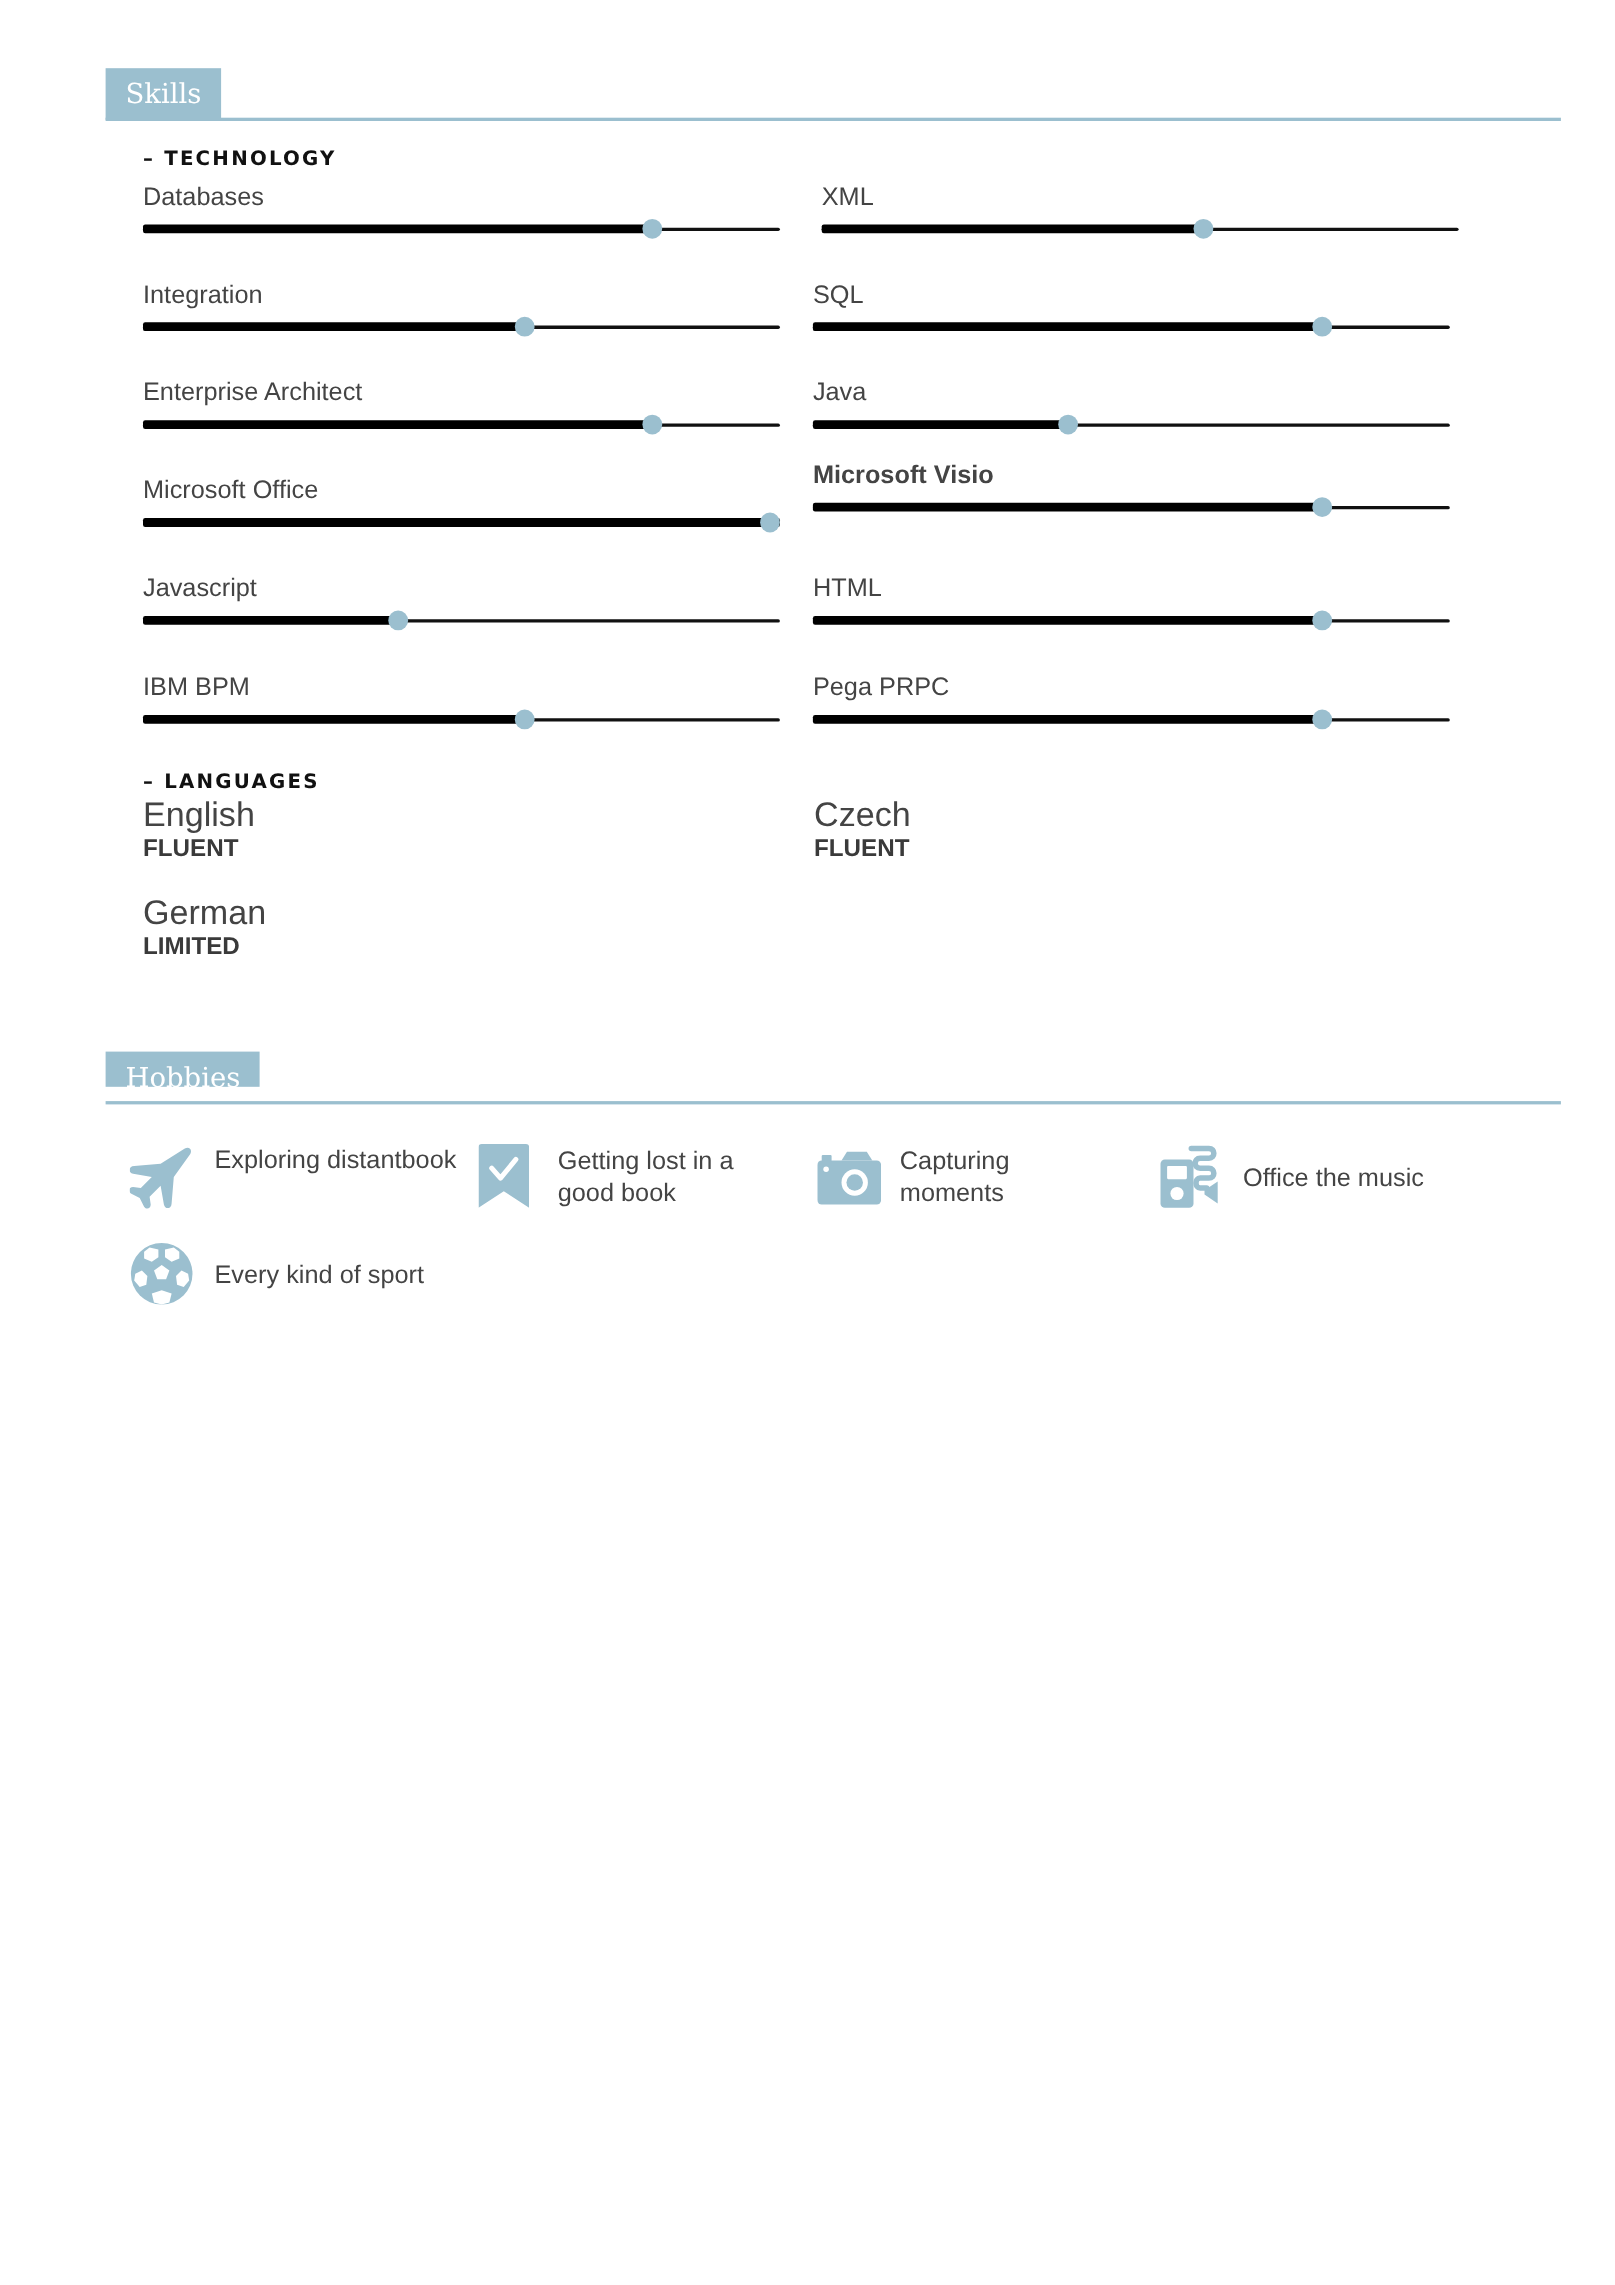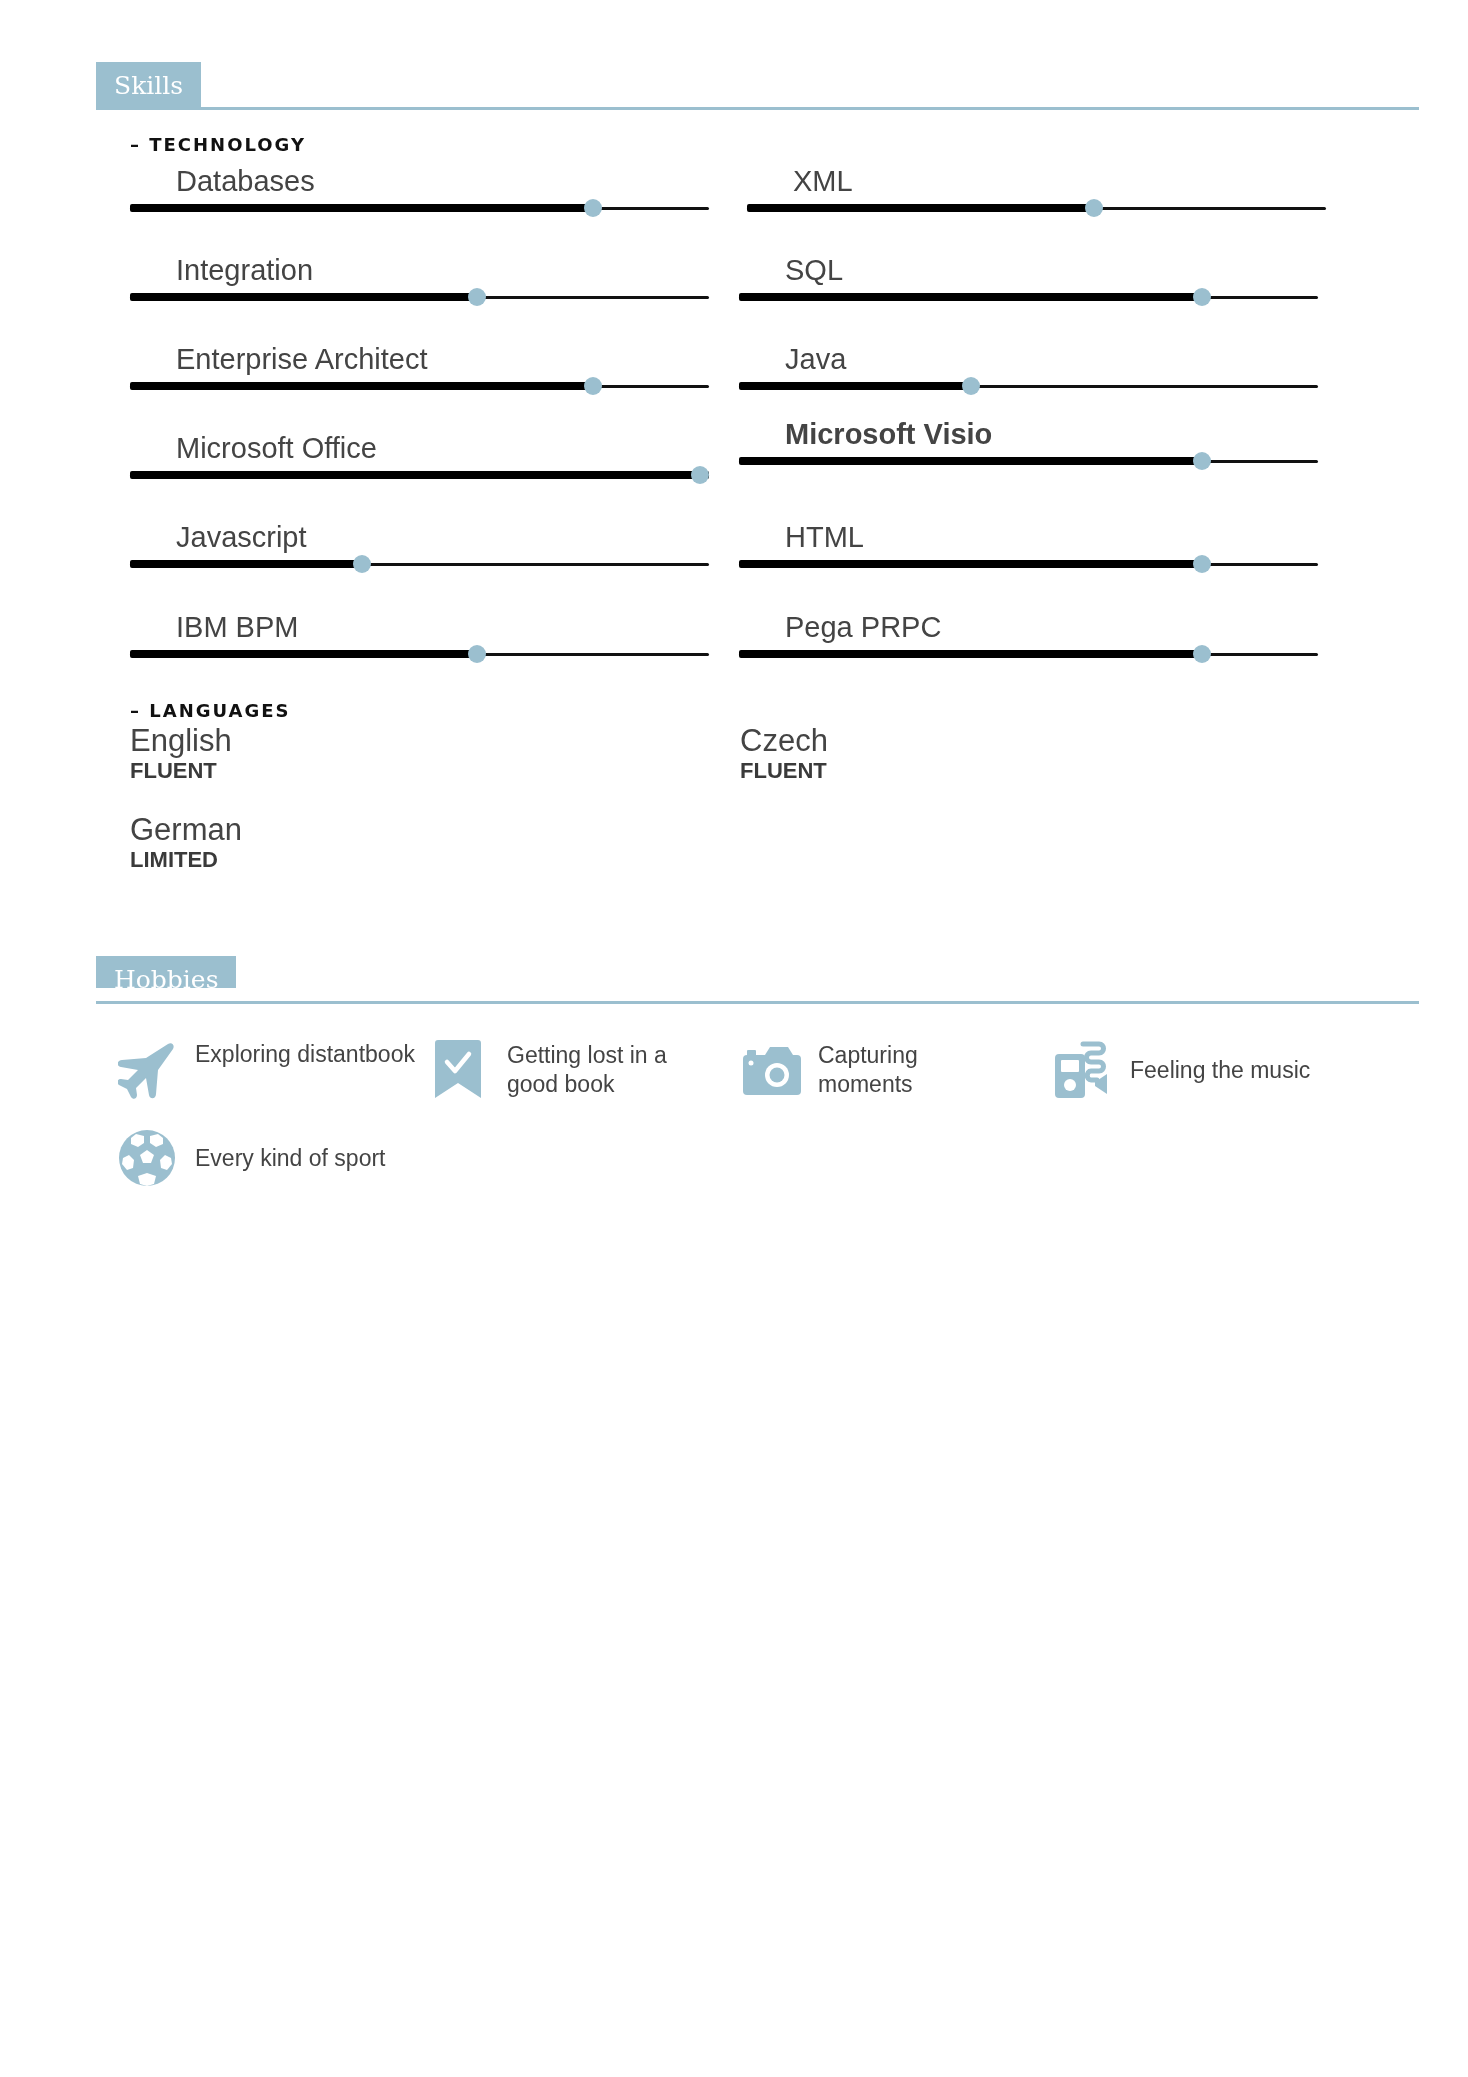--- a/index.html
+++ b/index.html
@@ -5,21 +5,21 @@
   html, body { margin:0; padding:0; background:#ffffff; }
   body { width:1468px; height:2077px; position:relative; overflow:hidden;
          font-family:"Liberation Sans", "DejaVu Sans", sans-serif; color:#3f3f3f; }
   .section-tab { position:absolute; background:#9bbfcf; color:#ffffff;
          font-family:"DejaVu Serif", "Liberation Serif", serif; font-size:25px;
          line-height:48px; padding:0 18px; box-sizing:border-box; }
   .section-line { position:absolute; height:3px; background:#9bbfcf; }
   .sub-head { position:absolute; left:130px; font-family:"DejaVu Sans", sans-serif;
          font-weight:bold; font-size:18px; letter-spacing:2px; color:#111; }
   .skill { position:absolute; width:579px; height:60px; }
-  .skill-label { position:absolute; left:0; top:0; font-size:29px; color:#444; white-space:nowrap;margin-left:46px; }
+  .skill-label { position:absolute; left:0; top:0; font-size:23px; color:#444; white-space:nowrap; }
   .track { position:absolute; left:0; right:0; top:42px; height:3px; background:#111; border-radius:2px; }
   .fill { position:absolute; left:0; top:39px; height:8px; background:#000; border-radius:2px; }
   .knob { position:absolute; top:34px; width:18px; height:18px; margin-left:-9px;
           border-radius:50%; background:#9bbfcf; }
   .lang { position:absolute; }
   .lang-name { font-size:31px; color:#444; line-height:30px; }
   .lang-level { font-size:22px; font-weight:bold; color:#3a3a3a; line-height:30px; }
   .hobby { position:absolute; height:62px; }
   .hobby-icon { position:absolute; left:0; top:0; width:58px; height:60px; }
   .hobby-text { position:absolute; top:0; font-size:23px; color:#444; line-height:29px; white-space:nowrap;
@@ -175,21 +175,21 @@
   <span class="hobby-icon">
     <svg width="58" height="60" viewBox="0 0 58 60">
       <rect x="2" y="14" width="30" height="44" rx="4" fill="#9bbfcf"></rect>
       <rect x="8" y="20" width="18" height="12" rx="1" fill="#ffffff"></rect>
       <circle cx="17" cy="45" r="6" fill="#ffffff"></circle>
       <path fill="none" stroke="#9bbfcf" stroke-width="5" stroke-linecap="round" d="M30 4h16c6 0 6 9 0 9H38c-6 0-6 9 0 9h8c6 0 6 9 0 9H38c-5 0-5 9 0 9h6"></path>
       <path fill="#9bbfcf" d="M42 42l12-8v20l-12-8z"></path>
     </svg>
   </span>
   <div class="hobby-text" style="left:77px;">
-    <span>Feeling the music</span>
+    <span>Office the music</span>
   </div>
 </div>
 
 <div class="hobby" style="left:118px; top:1128px; width:300px;">
   <span class="hobby-icon">
     <svg width="58" height="60" viewBox="0 0 58 60">
       <circle cx="29" cy="30" r="28" fill="#9bbfcf"></circle>
       <path fill="#ffffff" d="M29 22l7 5-3 8h-8l-3-8z"></path>
       <path fill="#ffffff" d="M18 6l8 2 0 7-6 4-7-3 0-6z"></path>
       <path fill="#ffffff" d="M40 6l-8 2 0 7 6 4 7-3 0-6z"></path>

